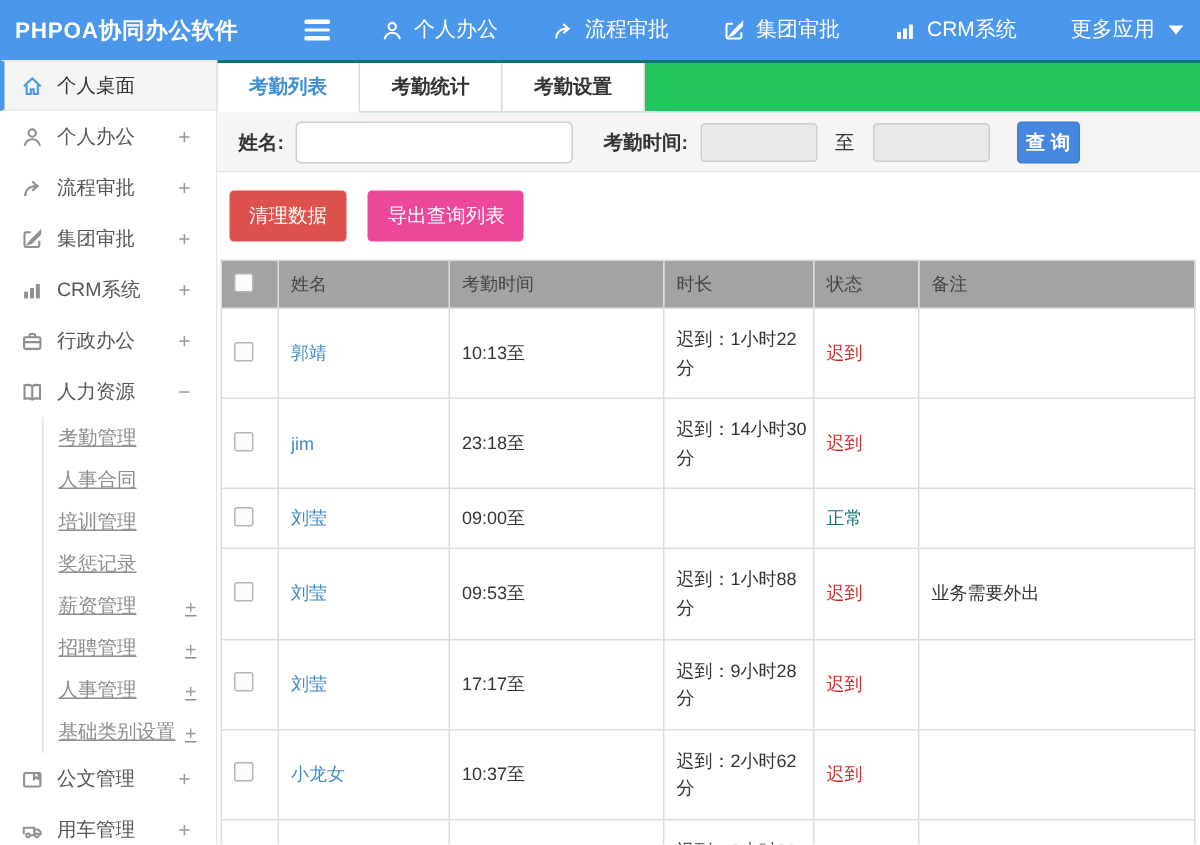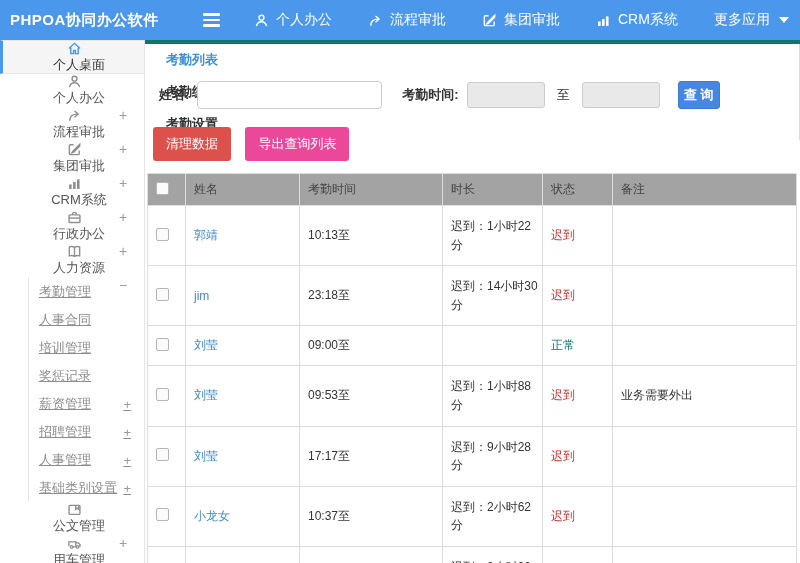--- a/index.html
+++ b/index.html
@@ -15,33 +15,33 @@
   .topnav .nav-item { display:flex; align-items:center; gap:7px; font-size:14px; cursor:pointer; white-space:nowrap; }
   .topnav .icon svg { display:block; width:15px; height:15px; }
   .caret { width:0; height:0; border-left:5px solid transparent; border-right:5px solid transparent; border-top:6px solid #fff; margin-left:2px; }
 
   
   .wrap { display:flex; height:523px; }
   .sidebar { width:145px; background:#fff; border-right:1px solid #e4e4e4; font-size:13px; flex-shrink:0; }
   .main { flex:1; background:#fff; min-width:0; }
 
   
-  .side-item { height:34px; display:flex; align-items:center; padding-left:14px; color:#555; cursor:pointer;flex-direction:column; }
+  .side-item { height:34px; display:flex; align-items:center; padding-left:14px; color:#555; cursor:pointer; }
   .side-item .sicon { color:#8f8f8f; margin-right:9px; }
   .side-item .sicon svg { display:block; width:15px; height:15px; }
   .side-item .plus { margin-left:auto; margin-right:16px; color:#9a9a9a; font-size:14px; width:10px; text-align:center; }
   .side-item.active { border-left:3px solid #4a97ec; padding-left:11px; background:#f5f5f5;
     border-top:1px solid #e8e8e8; border-bottom:1px solid #e8e8e8; color:#333; }
   .side-item.active .sicon { color:#4a97ec; }
   .submenu { margin-left:28px; border-left:1px solid #e3e3e3; }
   .sub-item { height:28px; display:flex; align-items:center; padding-left:10px; color:#8d8d8d; cursor:pointer;text-decoration:underline; }
   .sub-item .plus { margin-left:auto; margin-right:13px; color:#9a9a9a; font-size:13px; }
 
   
-  .tabbar { height:35px; border-top:4px solid #0f766e; background:#22c55e; border-bottom:1px solid #dcdcdc; display:flex;flex-direction:column; }
+  .tabbar { height:35px; border-top:2px solid #0f766e; background:#22c55e; border-bottom:1px solid #dcdcdc; display:flex; }
   .tab { padding:0 21px; line-height:32px; font-size:13px; font-weight:bold; color:#333; background:#fff;
     border-right:1px solid #dcdcdc; cursor:pointer; white-space:nowrap; }
   .tab.active { color:#3d8fd6; border-bottom:1px solid #fff; margin-bottom:-1px; }
 
   
   .filterbar { height:40px; background:#f5f5f5; border-bottom:1px solid #e2e2e2; display:flex; align-items:center;
     padding-left:14px; font-size:13px; color:#333; }
   .filterbar label { font-weight:bold; }
   .inp-name { width:185px; height:28px; margin-left:8px; border:1px solid #ccc; border-radius:4px; background:#fff;
     padding:0 8px; font-size:12px; outline:none; }

